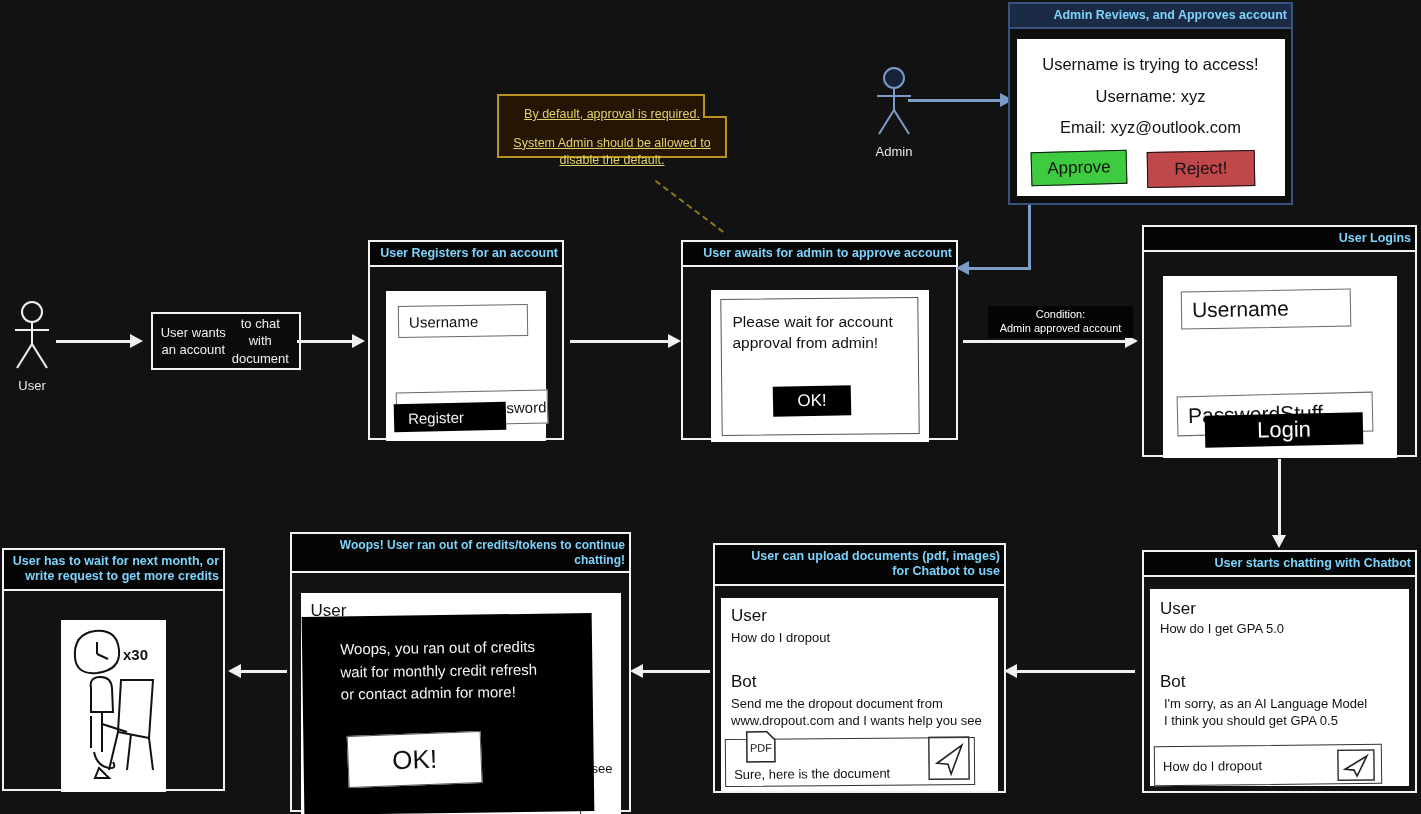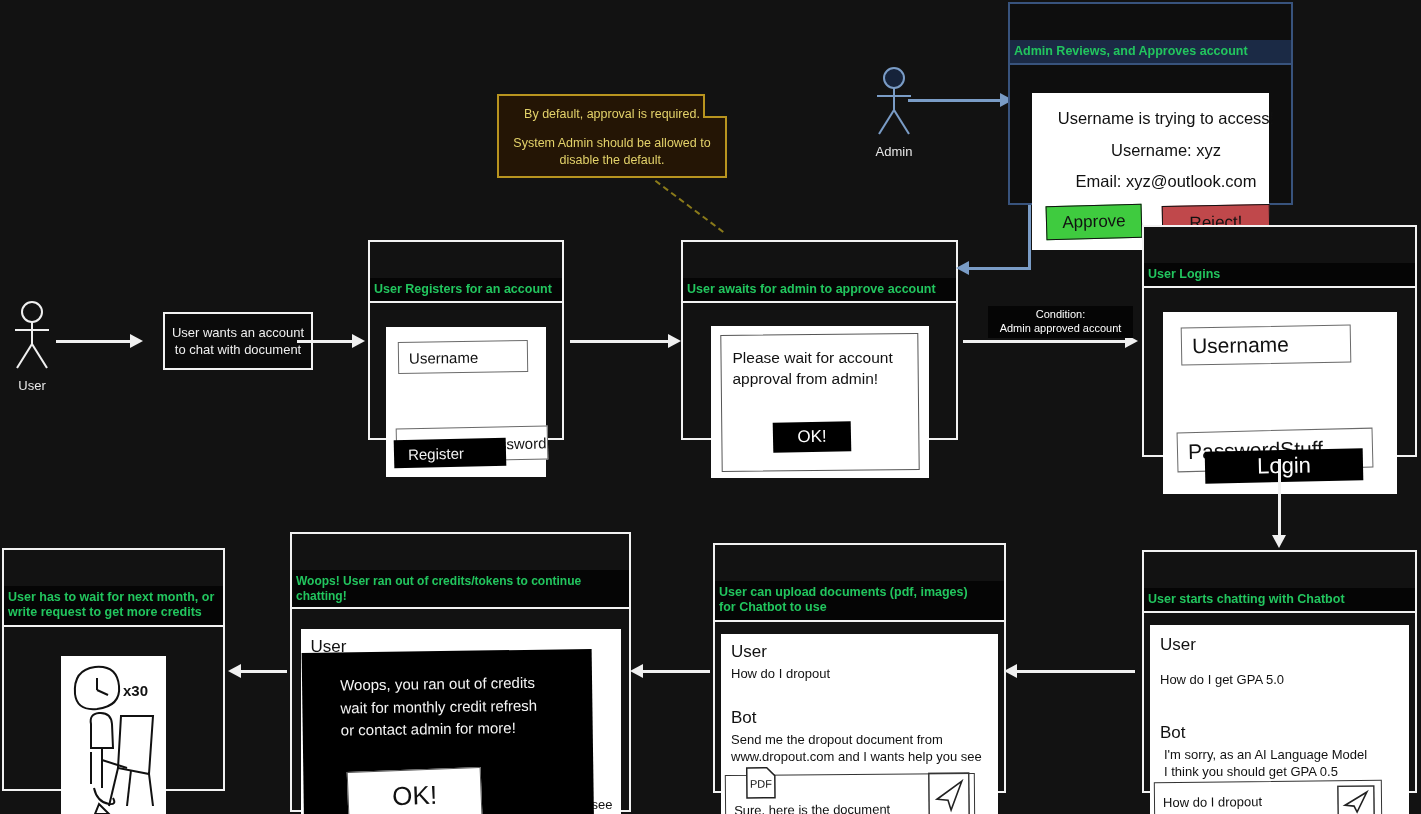--- a/index.html
+++ b/index.html
@@ -1,23 +1,23 @@
 <!DOCTYPE html>
 <html><head>
 <meta charset="utf-8">
 <style>
   html,body{margin:0;padding:0;background:#121212;}
   body{width:1421px;height:814px;position:relative;overflow:hidden;
        font-family:"Liberation Sans",sans-serif;color:#e8e8e8;}
 
   
   .panel{position:absolute;background:#121212;border:2px solid #f2f2f2;box-sizing:border-box;}
-  .panel-title{background:#050505;color:#22c55e;font-weight:bold;font-size:12.5px;
-               text-align:left;padding:4px 4px;line-height:1.22;
-               border-bottom:2px solid #f2f2f2;margin-top:36px;}
+  .panel-title{background:#050505;color:#7dd3fc;font-weight:bold;font-size:12.5px;
+               text-align:right;padding:4px 4px;line-height:1.22;
+               border-bottom:2px solid #f2f2f2;}
   .panel-body{padding:16px;display:flex;align-items:center;justify-content:center;}
   .screen{background:#ffffff;color:#111;box-sizing:border-box;position:relative;}
 
   
   .boxnode{position:absolute;background:#0b0b0b;border:2px solid #f2f2f2;box-sizing:border-box;
            display:flex;align-items:center;justify-content:center;text-align:center;
            font-size:13px;color:#efefef;line-height:1.32;padding:6px;}
 
   
   .actor{position:absolute;text-align:center;}
@@ -81,21 +81,21 @@
     <line x1="7" y1="30" x2="41" y2="30" stroke="#f0f0f0" stroke-width="2"></line>
     <line x1="24" y1="44" x2="9" y2="68" stroke="#f0f0f0" stroke-width="2"></line>
     <line x1="24" y1="44" x2="39" y2="68" stroke="#f0f0f0" stroke-width="2"></line>
   </svg>
   <div class="nm">User</div>
 </div>
 
 <div class="hline" style="left:56px;top:340px;width:76px;"></div>
 <div class="ah ah-r" style="left:130px;top:334px;"></div>
 
-<div class="boxnode" style="left:163px;top:312px;width:150px;height:58px;flex-direction:column;">
+<div class="boxnode" style="left:151px;top:312px;width:150px;height:58px;flex-direction:row;">
   <span>User wants an account</span>
   <span>to chat with document</span>
 </div>
 
 <div class="hline" style="left:297px;top:340px;width:56px;"></div>
 <div class="ah ah-r" style="left:352px;top:334px;"></div>
 
 <div class="panel" style="left:368px;top:240px;width:196px;height:200px;">
   <div class="panel-title">User Registers for an account</div>
   <div class="panel-body" style="height:166px;">
@@ -125,21 +125,21 @@
         <div>Please wait for account</div>
         <div>approval from admin!</div>
       </div>
       <div class="okbtn" style="position:absolute;left:62px;top:96px;width:78px;height:30px;transform:rotate(-1.2deg);font-size:17px;">
         <span>OK!</span>
       </div>
     </div>
   </div>
 </div>
 
-<div class="note" style="left:497px;top:94px;width:230px;height:84px;">
+<div class="note" style="left:497px;top:94px;width:230px;height:64px;text-decoration:underline;">
   <div class="fold"></div>
   <div>By default, approval is required.</div>
   <div style="height:12px"></div>
   <div>System Admin should be allowed to</div>
   <div>disable the default.</div>
 </div>
 <div class="note-line" style="left:656px;top:180px;width:85px;transform:rotate(37deg);"></div>
 
 <div class="actor" style="left:870px;top:66px;width:48px;text-align:center;">
   <svg width="48" height="72">
@@ -150,21 +150,21 @@
     <line x1="24" y1="44" x2="39" y2="68" stroke="#7a9cc6" stroke-width="2"></line>
   </svg>
   <div class="nm">Admin</div>
 </div>
 
 <div class="bline-h" style="left:908px;top:99px;width:94px;"></div>
 <div class="ah ah-blue-r" style="left:1000px;top:93px;"></div>
 
 <div class="panel" style="left:1008px;top:2px;width:285px;height:203px;border-color:#38537d;background:#0e0e0e;">
   <div class="panel-title" style="background:#1b2a45;border-bottom:2px solid #38537d;">Admin Reviews, and Approves account</div>
-  <div class="panel-body" style="height:169px;padding:22px;">
+  <div class="panel-body" style="height:169px;padding:4px;">
     <div class="screen" style="width:268px;height:157px;">
       <div style="position:absolute;left:0;top:10px;width:268px;text-align:center;font-size:16.5px;line-height:1.9;color:#111;">
         <div>Username is trying to access!</div>
         <div>Username: xyz</div>
         <div>Email: xyz@outlook.com</div>
       </div>
       <div class="approve" style="left:14px;top:112px;width:94px;height:32px;transform:rotate(-1.6deg);">
         <span>Approve</span>
       </div>
       <div class="reject" style="left:130px;top:112px;width:106px;height:34px;transform:rotate(-1deg);">
@@ -203,21 +203,21 @@
 </div>
 
 <div class="vline" style="left:1278px;top:459px;height:78px;"></div>
 <div class="ah ah-d" style="left:1272px;top:535px;"></div>
 
 <div class="panel" style="left:1142px;top:550px;width:275px;height:243px;">
   <div class="panel-title">User starts chatting with Chatbot</div>
   <div class="panel-body" style="height:209px;padding:6px;">
     <div class="screen" style="width:259px;height:197px;padding:8px 10px;">
       <div class="chat-role" style="margin-top:2px;">User</div>
-      <div class="chat-msg" style="margin-top:17px;">How do I get GPA 5.0</div>
+      <div class="chat-msg" style="margin-top:2px;">How do I get GPA 5.0</div>
       <div class="chat-role" style="margin-top:34px;">Bot</div>
       <div class="chat-msg" style="margin-top:4px;margin-left:4px;">I'm sorry, as an AI Language Model</div>
       <div class="chat-msg" style="margin-left:4px;">I think you should get GPA 0.5</div>
       <div class="chatinput" style="left:4px;top:156px;width:228px;height:40px;transform:rotate(-0.6deg);">
         <span>How do I dropout</span>
         <span style="position:absolute;right:6px;top:4px;">
           <svg width="38" height="32" viewBox="0 0 38 32">
             <rect x="1" y="1" width="36" height="30" fill="none" stroke="#333" stroke-width="1.5"></rect>
             <path d="M30 7 L8 20 L17 21 L20 27 Z" fill="none" stroke="#222" stroke-width="1.6"></path>
           </svg>

